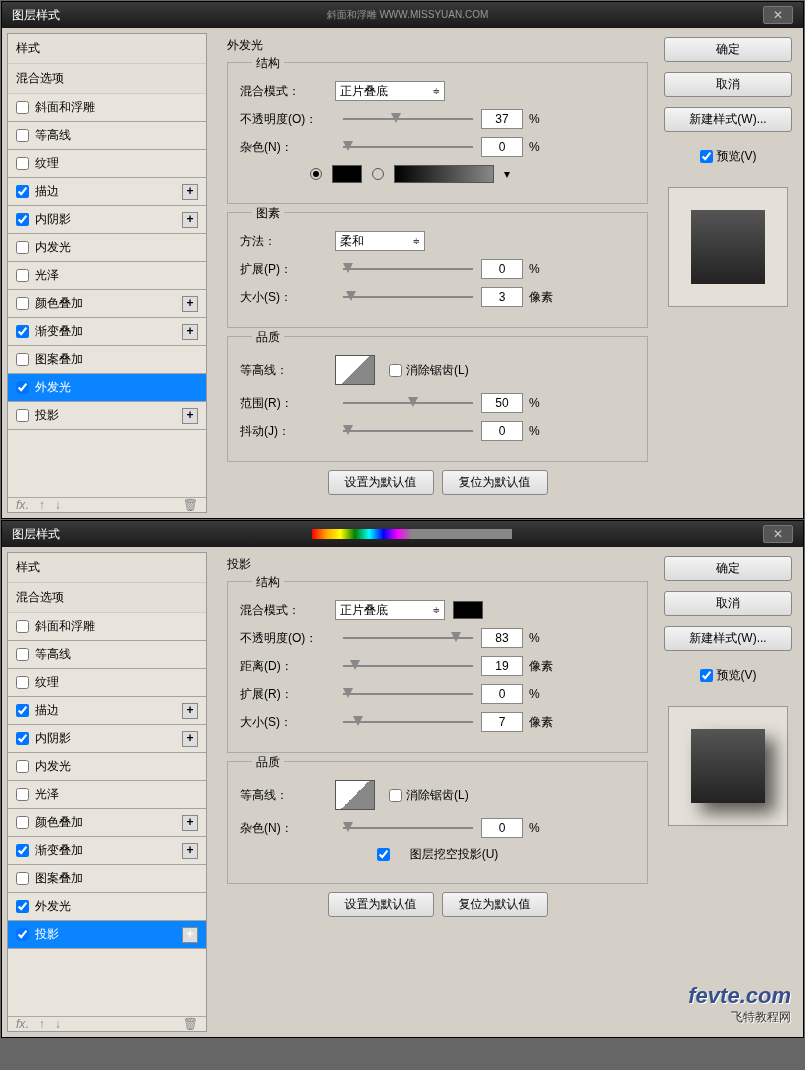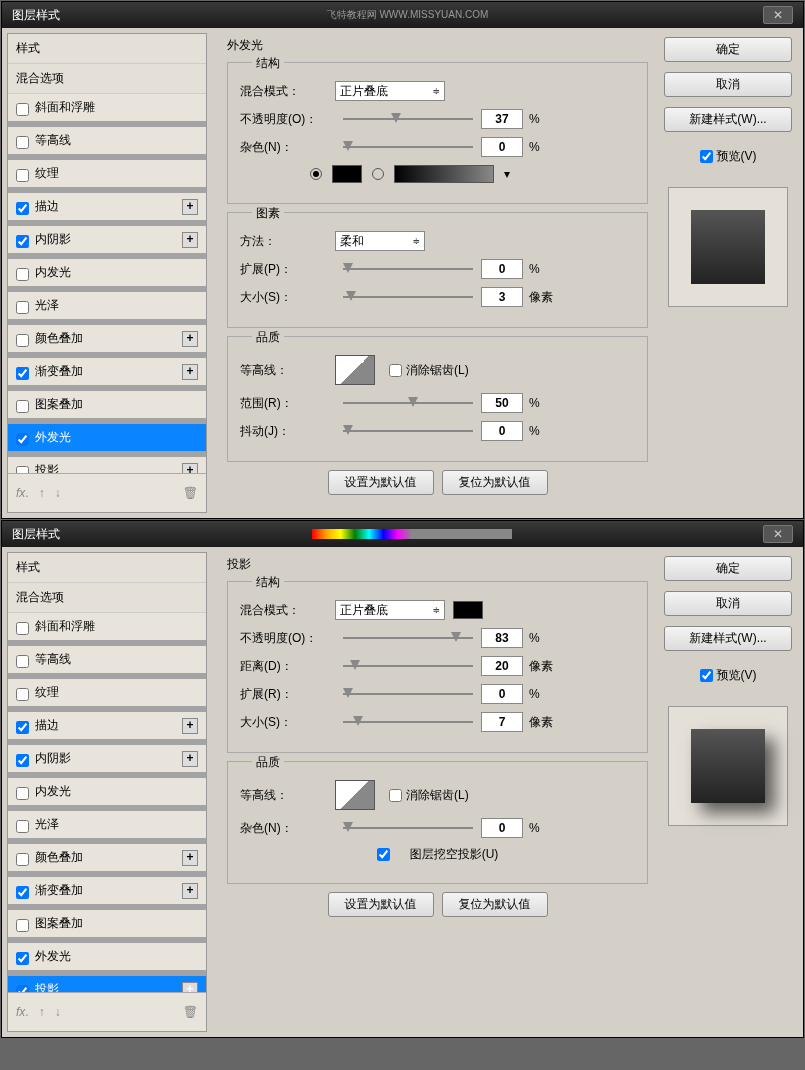--- a/index.html
+++ b/index.html
@@ -5,37 +5,37 @@
 * { margin:0; padding:0; box-sizing:border-box; font-family:"Microsoft YaHei",SimSun,sans-serif; font-size:12px; }
 body { background:#666; width:805px; }
 .dialog { border:1px solid #000; background:#d4d0c8; margin:1px; }
 .titlebar { background:linear-gradient(#3a3a3a,#1a1a1a); color:#fff; padding:5px 10px; display:flex; justify-content:space-between; align-items:center; height:26px; }
 .titlebar .rainbow { width:200px; height:10px; background:linear-gradient(90deg,red,orange,yellow,green,cyan,blue,magenta,#888 50%); }
 .close-btn { width:30px; height:18px; background:#555; color:#ccc; text-align:center; line-height:16px; border:1px solid #777; border-radius:2px; }
 .dialog-body { display:flex; padding:5px; height:490px; }
 .left-panel { width:200px; border:1px solid #999; background:#e8e4dc; margin-right:10px; display:flex; flex-direction:column; }
 .panel-header { padding:6px 8px; border-bottom:1px solid #ccc; background:#e4e0d8; }
 .style-list { flex:1; overflow:auto; }
-.style-item { display:flex; align-items:flex-end; padding:5px 8px; border-bottom:6px solid #a3a3a3; cursor:pointer; }
+.style-item { display:flex; align-items:center; padding:5px 8px; border-bottom:1px solid #a3a3a3; cursor:pointer; }
 .style-item.selected { background:#0a84ff; color:#fff; }
 .style-item input[type=checkbox] { margin-right:6px; }
 .style-item .add-btn { margin-left:auto; width:16px; height:16px; border:1px solid #888; background:#ddd; text-align:center; line-height:13px; font-weight:bold; }
-.panel-footer { border-top:1px solid #aaa; padding:12px 8px; display:flex; align-items:center; gap:10px; color:#888; }
+.panel-footer { border-top:1px solid #aaa; padding:0 8px; display:flex; align-items:center; gap:10px; color:#888; }
 .center-panel { flex:1; padding:0 10px; }
 .fieldset { border:1px solid #aaa; margin:8px 0; padding:10px 12px 12px; position:relative; }
 .fieldset > .legend { position:absolute; top:-8px; left:24px; background:#d4d0c8; padding:0 4px; }
 .section-title { margin:4px 0 0 0; }
 .ctrl-row { display:flex; align-items:center; margin:8px 0; }
 .ctrl-label { width:95px; text-align:left; padding-right:6px; }
 .select { height:20px; border:1px solid #888; background:#fff; padding:0 4px; min-width:90px; display:flex; align-items:center; justify-content:space-between; }
 .select .caret { font-size:9px; }
 .slider { flex:1; max-width:130px; height:16px; position:relative; margin:0 8px; }
 .slider .track { position:absolute; top:7px; left:0; right:0; height:2px; background:#fff; border:1px solid #888; }
 .slider .thumb { position:absolute; top:2px; width:0; height:0; border-left:5px solid transparent; border-right:5px solid transparent; border-top:10px solid #888; }
-.num-input { width:42px; height:20px; border:1px solid #888; background:#fff; text-align:center; line-height:18px;font-weight:bold; }
+.num-input { width:42px; height:20px; border:1px solid #888; background:#fff; text-align:center; line-height:18px; }
 .unit { margin-left:6px; }
 .radio-row { display:flex; align-items:center; gap:10px; margin-left:70px; }
 .radio { width:12px; height:12px; border:1px solid #555; border-radius:50%; display:inline-flex; align-items:center; justify-content:center; }
 .radio.checked::after { content:""; width:6px; height:6px; background:#000; border-radius:50%; }
 .swatch { width:30px; height:18px; border:1px solid #555; }
 .swatch.black { background:#000; }
 .gradient-bar { width:100px; height:18px; border:1px solid #555; background:linear-gradient(90deg,#000,#888),repeating-conic-gradient(#ccc 0 25%, #fff 0 50%) 0/8px 8px; background-blend-mode:normal; }
 .contour-swatch { width:40px; height:30px; border:1px solid #555; background:linear-gradient(135deg,#fff 50%,#888 50%); }
 .btn { border:1px solid #888; background:linear-gradient(#f4f4f4,#dcdcdc); padding:3px 16px; border-radius:3px; cursor:pointer; }
 .btn-row { display:flex; gap:8px; justify-content:center; margin-top:8px; }
@@ -53,21 +53,21 @@
 .container { position:relative; width:805px; }
 </style>
 </head>
 <body>
 
 <div class="container">
 
 <div class="dialog">
   <div class="titlebar">
     <span>图层样式</span>
-    <span class="credit">飞特教程网   WWW.MISSYUAN.COM</span>
+    <span class="credit">斜面和浮雕   WWW.MISSYUAN.COM</span>
     <span class="close-btn">✕</span>
   </div>
   <div class="dialog-body">
     <div class="left-panel">
       <div class="panel-header">样式</div>
       <div class="panel-header">混合选项</div>
       <div class="style-list" id="list-0">
             <div class="style-item">
               <input type="checkbox" style="">
               <span>斜面和浮雕</span>
@@ -338,21 +338,21 @@
               </div>
           <div class="num-input">83</div>
           <span class="unit">%</span>
         </div>
         <div class="ctrl-row">
           <span class="ctrl-label">距离(D)：</span>
           <div class="slider">
                 <div class="track"></div>
                 <div class="thumb" style="left:5%"></div>
               </div>
-          <div class="num-input">20</div>
+          <div class="num-input">19</div>
           <span class="unit">像素</span>
         </div>
         <div class="ctrl-row">
           <span class="ctrl-label">扩展(R)：</span>
           <div class="slider">
                 <div class="track"></div>
                 <div class="thumb" style="left:0%"></div>
               </div>
           <div class="num-input">0</div>
           <span class="unit">%</span>
@@ -404,14 +404,18 @@
             <input type="checkbox" checked="" style="">
             <span>预览(V)</span>
           </div>
       <div class="preview-box">
             <div class="preview-inner shadow"></div>
           </div>
     </div>
   </div>
 </div>
 
-
+<div class="watermark">
+  <div style="font-size:22px">fevte.com</div>
+  <div class="sub">飞特教程网</div>
 </div>
 
+</div>
+
 </body></html>

